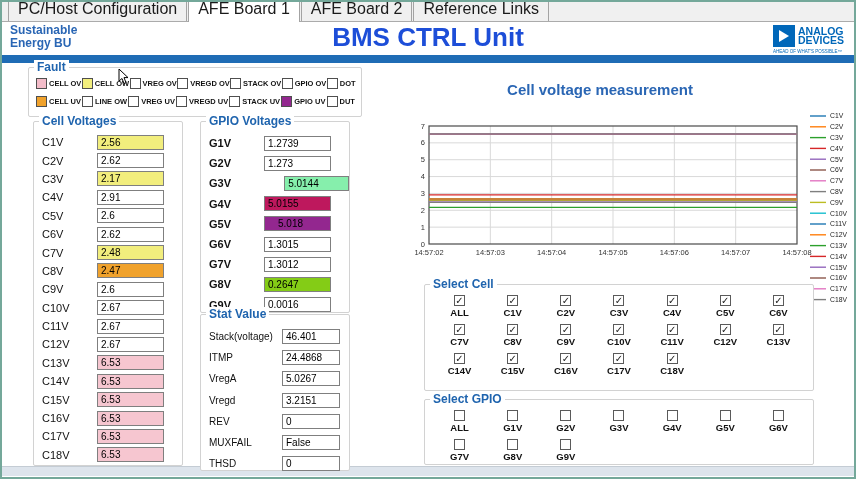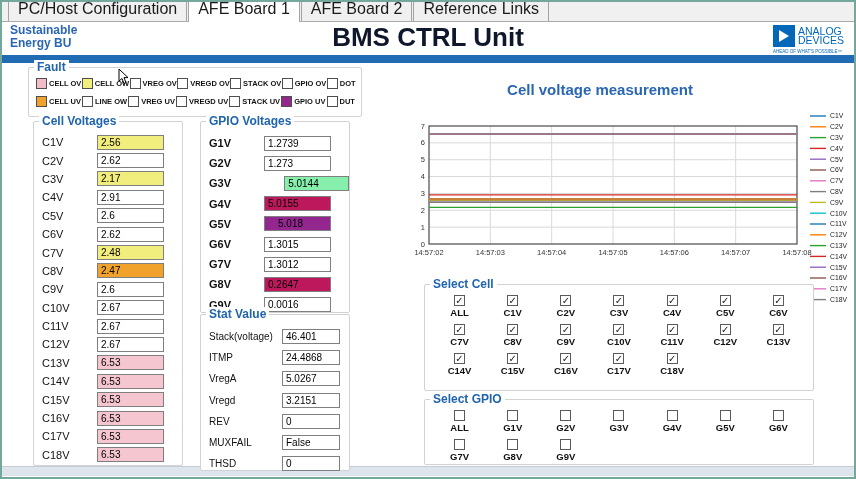--- a/index.html
+++ b/index.html
@@ -15,26 +15,26 @@
   }
   .tab {
     font-size:16px; color:#1a1a1a; padding:2px 9px 3px; background:#f0f0f0;
     border:1px solid #a3a3a3; border-bottom:none; margin-right:1px; cursor:default;
     white-space:nowrap;
   }
   .tab.active { background:#ffffff; margin-bottom:-1px; padding-bottom:4px; }
   
   .header { position:relative; height:33px; background:#ffffff; }
   .brand { position:absolute; left:8px; top:2px; font-size:12px; font-weight:bold; color:#2a66b4; line-height:13px; }
-  .title { position:absolute; left:0; right:0; top:0; text-align:center; font-size:26px; font-weight:bold; color:#0f172a; }
+  .title { position:absolute; left:0; right:0; top:0; text-align:center; font-size:26px; font-weight:bold; color:#1d4ed8; }
   .logo { position:absolute; right:5px; top:3px; width:76px; }
   .logo-top { display:flex; align-items:center; }
   .logo-mark { width:22px; height:22px; background:#0067b9; display:flex; align-items:center; justify-content:center; flex:0 0 22px; }
   .logo-mark svg { display:block; }
-  .logo-text { font-size:10.5px; font-weight:normal; color:#0067b9; line-height:9.5px; margin-left:3px; letter-spacing:0; }
+  .logo-text { font-size:10.5px; font-weight:bold; color:#0067b9; line-height:9.5px; margin-left:3px; letter-spacing:0; }
   .logo-tag { font-size:4.5px; color:#0067b9; margin-top:2px; text-align:left; white-space:nowrap; }
   .bluebar { height:8px; background:#1f6cb5; }
   
   .main { position:relative; height:403px; background:#ffffff; }
   .footer { height:10px; background:#dde4ec; border-top:1px solid #c4ccd4; }
   .group { position:absolute; border:1px solid #d2d2d2; border-radius:2px; background:#ffffff; }
   .gtitle { position:absolute; top:-8px; left:5px; background:#ffffff; padding:0 3px; color:#1f64ae; font-weight:bold; font-size:12px; white-space:nowrap; }
   
   #fault-group { left:26px; top:4px; width:334px; height:50px; }
   .fault-rows { padding:8px 5px 0 7px; }
@@ -280,21 +280,21 @@
           <div class="vrow">
             <span class="vlabel">G6V</span>
             <span class="vbox" style="background: rgb(255, 255, 255);">1.3015</span>
           </div>
           <div class="vrow">
             <span class="vlabel">G7V</span>
             <span class="vbox" style="background: rgb(255, 255, 255);">1.3012</span>
           </div>
           <div class="vrow">
             <span class="vlabel">G8V</span>
-            <span class="vbox" style="background: #be185d;">0.2647</span>
+            <span class="vbox" style="background: #84cc16;">0.2647</span>
           </div>
           <div class="vrow">
             <span class="vlabel">G9V</span>
             <span class="vbox" style="background: rgb(255, 255, 255);">0.0016</span>
           </div>
         </div>
     </div>
 
     <div class="group" id="stat-group">
       <span class="gtitle">Stat Value</span>

